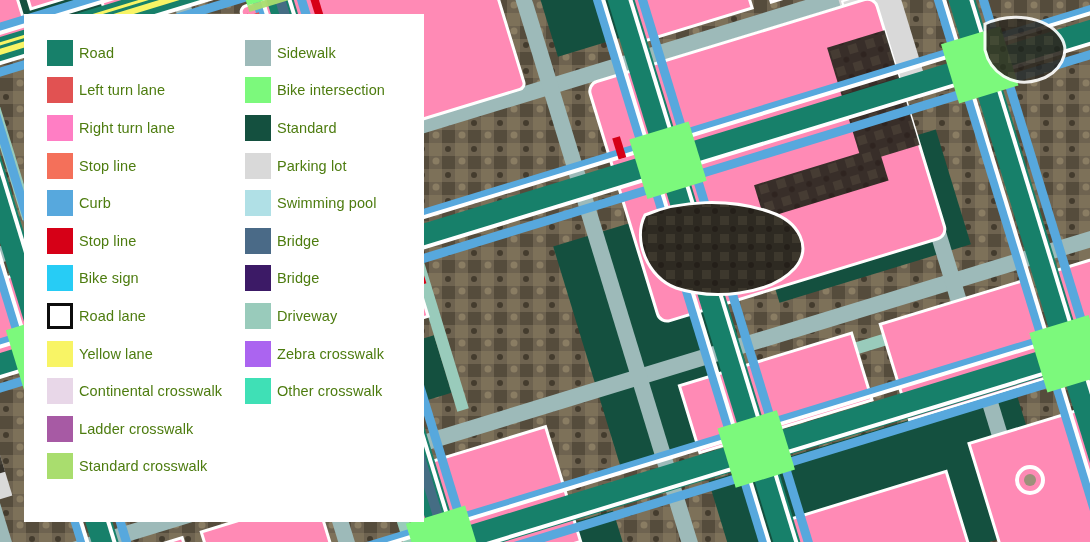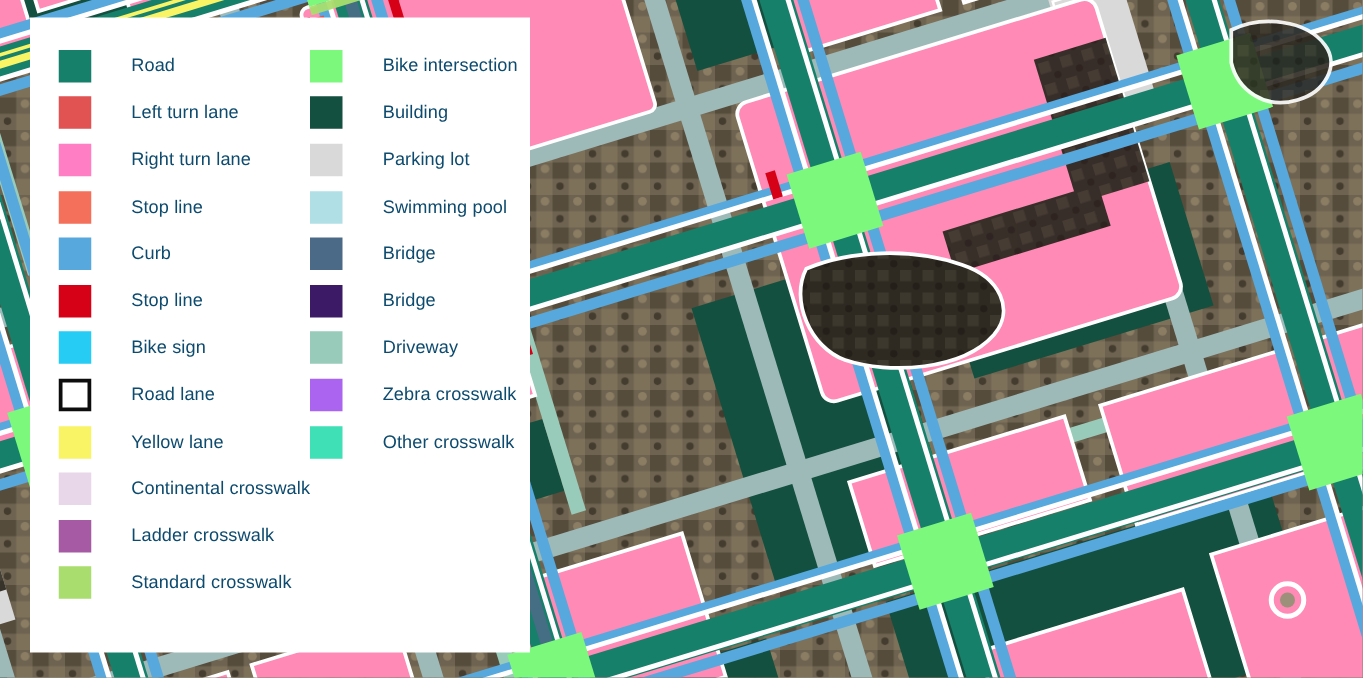--- a/index.html
+++ b/index.html
@@ -28,23 +28,23 @@
   .legend-row{
     display:flex;align-items:center;
     height:37.6px;
   }
   .swatch{
     width:26px;height:26px;flex:0 0 26px;
     box-sizing:border-box;
   }
   .swatch.outlined{border:3px solid #0d0d0d;background:#ffffff;}
   .legend-label{
-    margin-left:32px;
+    margin-left:6px;
     font-size:14.5px;
-    color:#0c4a6e;
+    color:#4d7c0f;
     white-space:nowrap;
     letter-spacing:0.1px;
   }
 </style>
 </head>
 <body>
 
 <div id="app">
 
   <div id="map-layer">
@@ -410,26 +410,30 @@
           <span class="legend-label">Ladder crosswalk</span>
         </div>
         <div class="legend-row">
           <span class="swatch" style="background: rgb(169, 221, 110);"></span>
           <span class="legend-label">Standard crosswalk</span>
         </div>
       </div>
 
       <div class="legend-col right">
         <div class="legend-row">
+          <span class="swatch" style="background: rgb(157, 186, 185);"></span>
+          <span class="legend-label">Sidewalk</span>
+        </div>
+        <div class="legend-row">
           <span class="swatch" style="background: rgb(124, 249, 124);"></span>
           <span class="legend-label">Bike intersection</span>
         </div>
         <div class="legend-row">
           <span class="swatch" style="background: rgb(20, 80, 63);"></span>
-          <span class="legend-label">Building</span>
+          <span class="legend-label">Standard</span>
         </div>
         <div class="legend-row">
           <span class="swatch" style="background: rgb(217, 217, 217);"></span>
           <span class="legend-label">Parking lot</span>
         </div>
         <div class="legend-row">
           <span class="swatch" style="background: rgb(176, 224, 230);"></span>
           <span class="legend-label">Swimming pool</span>
         </div>
         <div class="legend-row">

